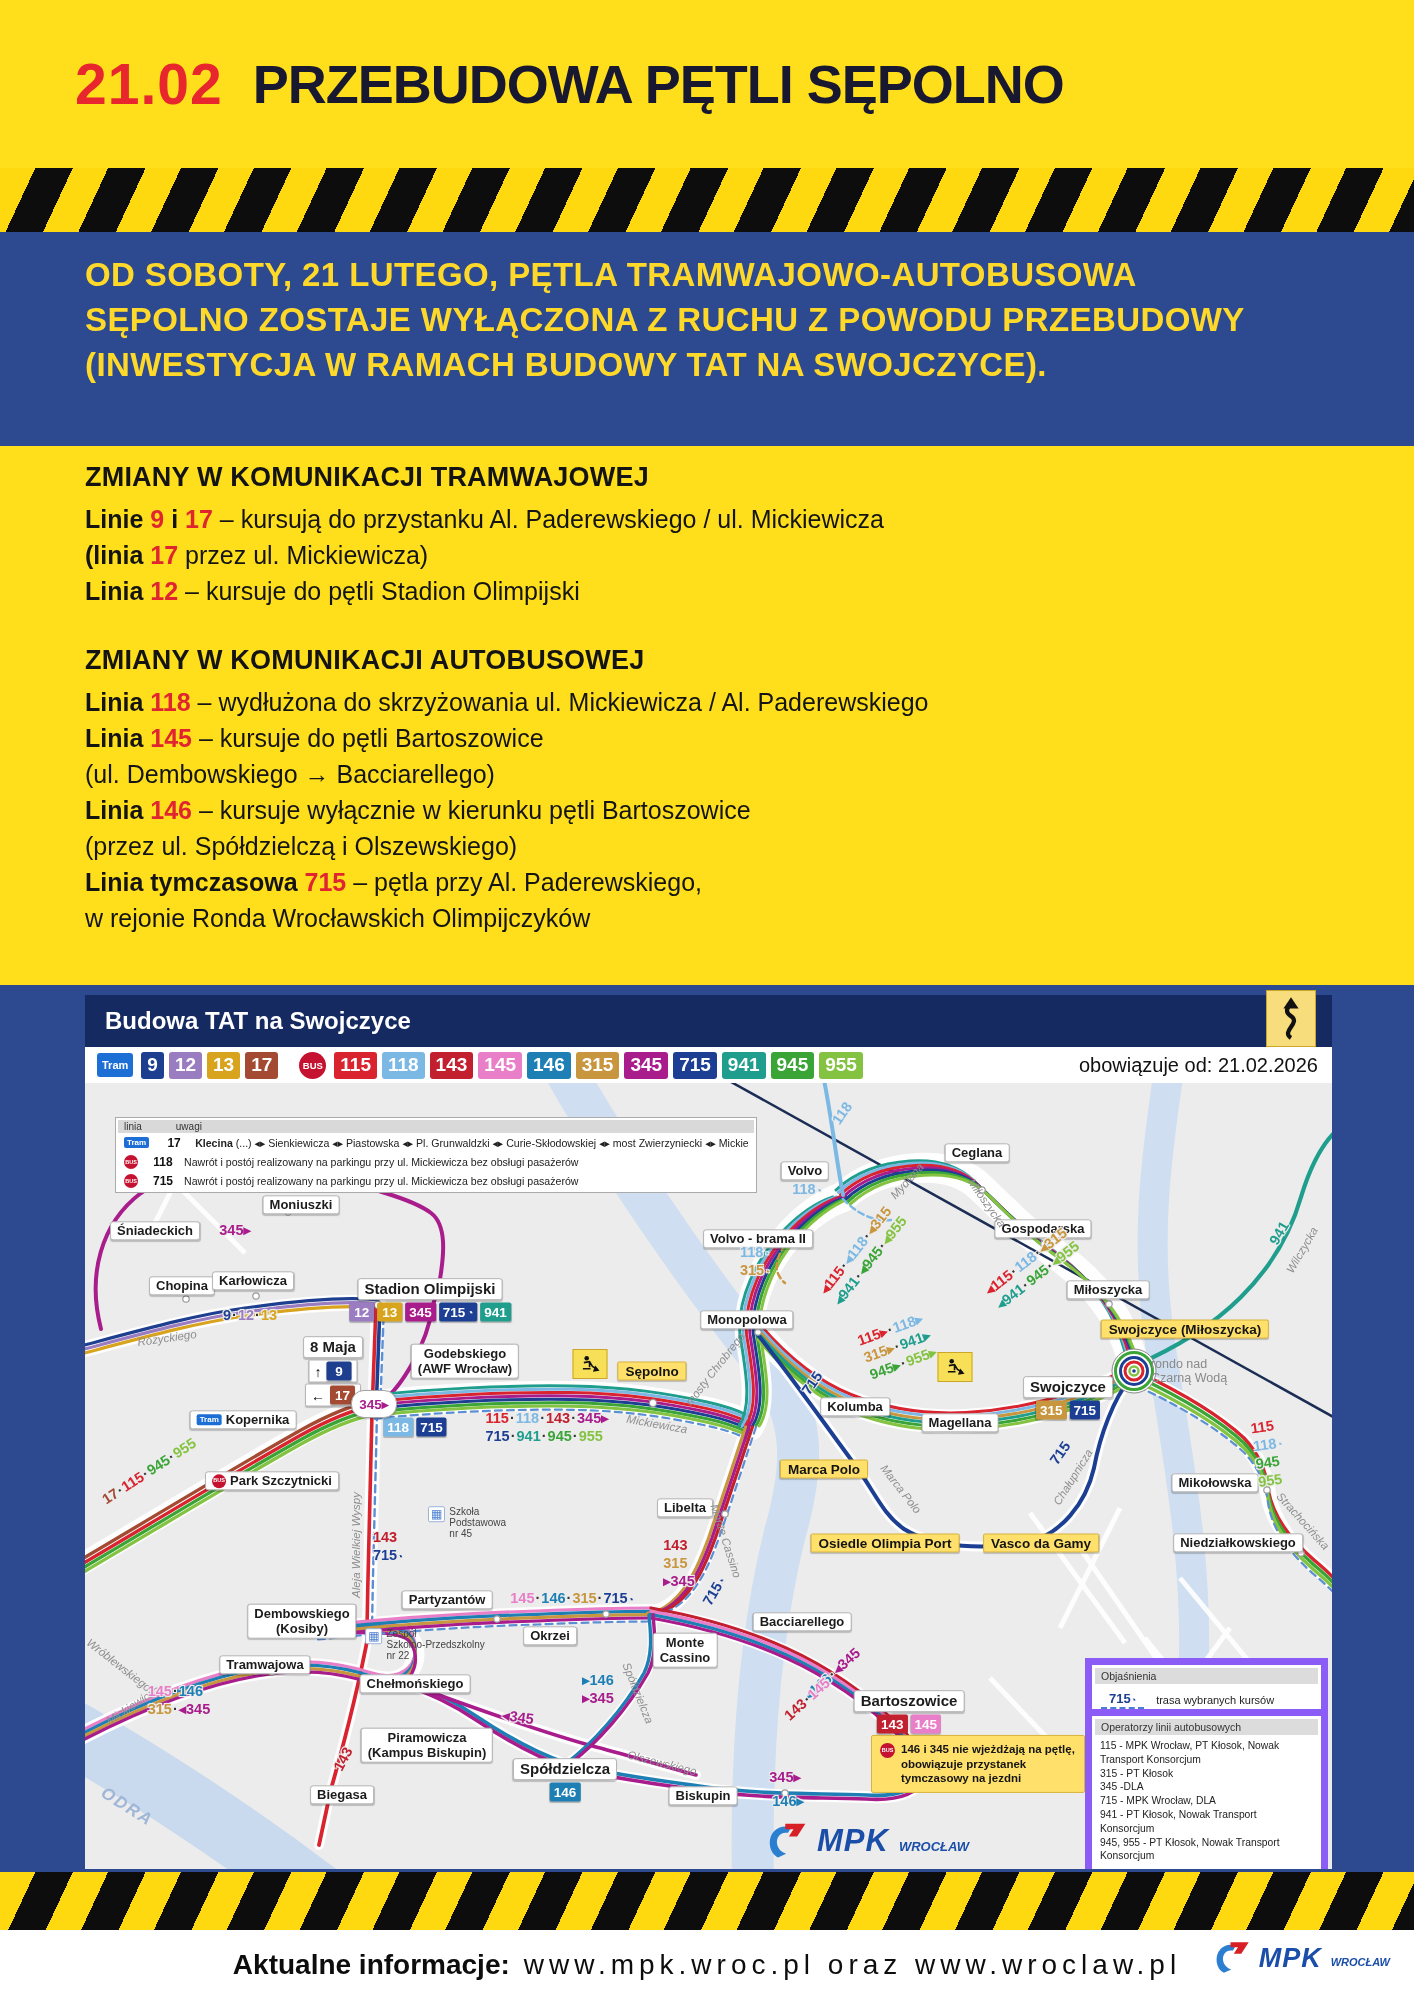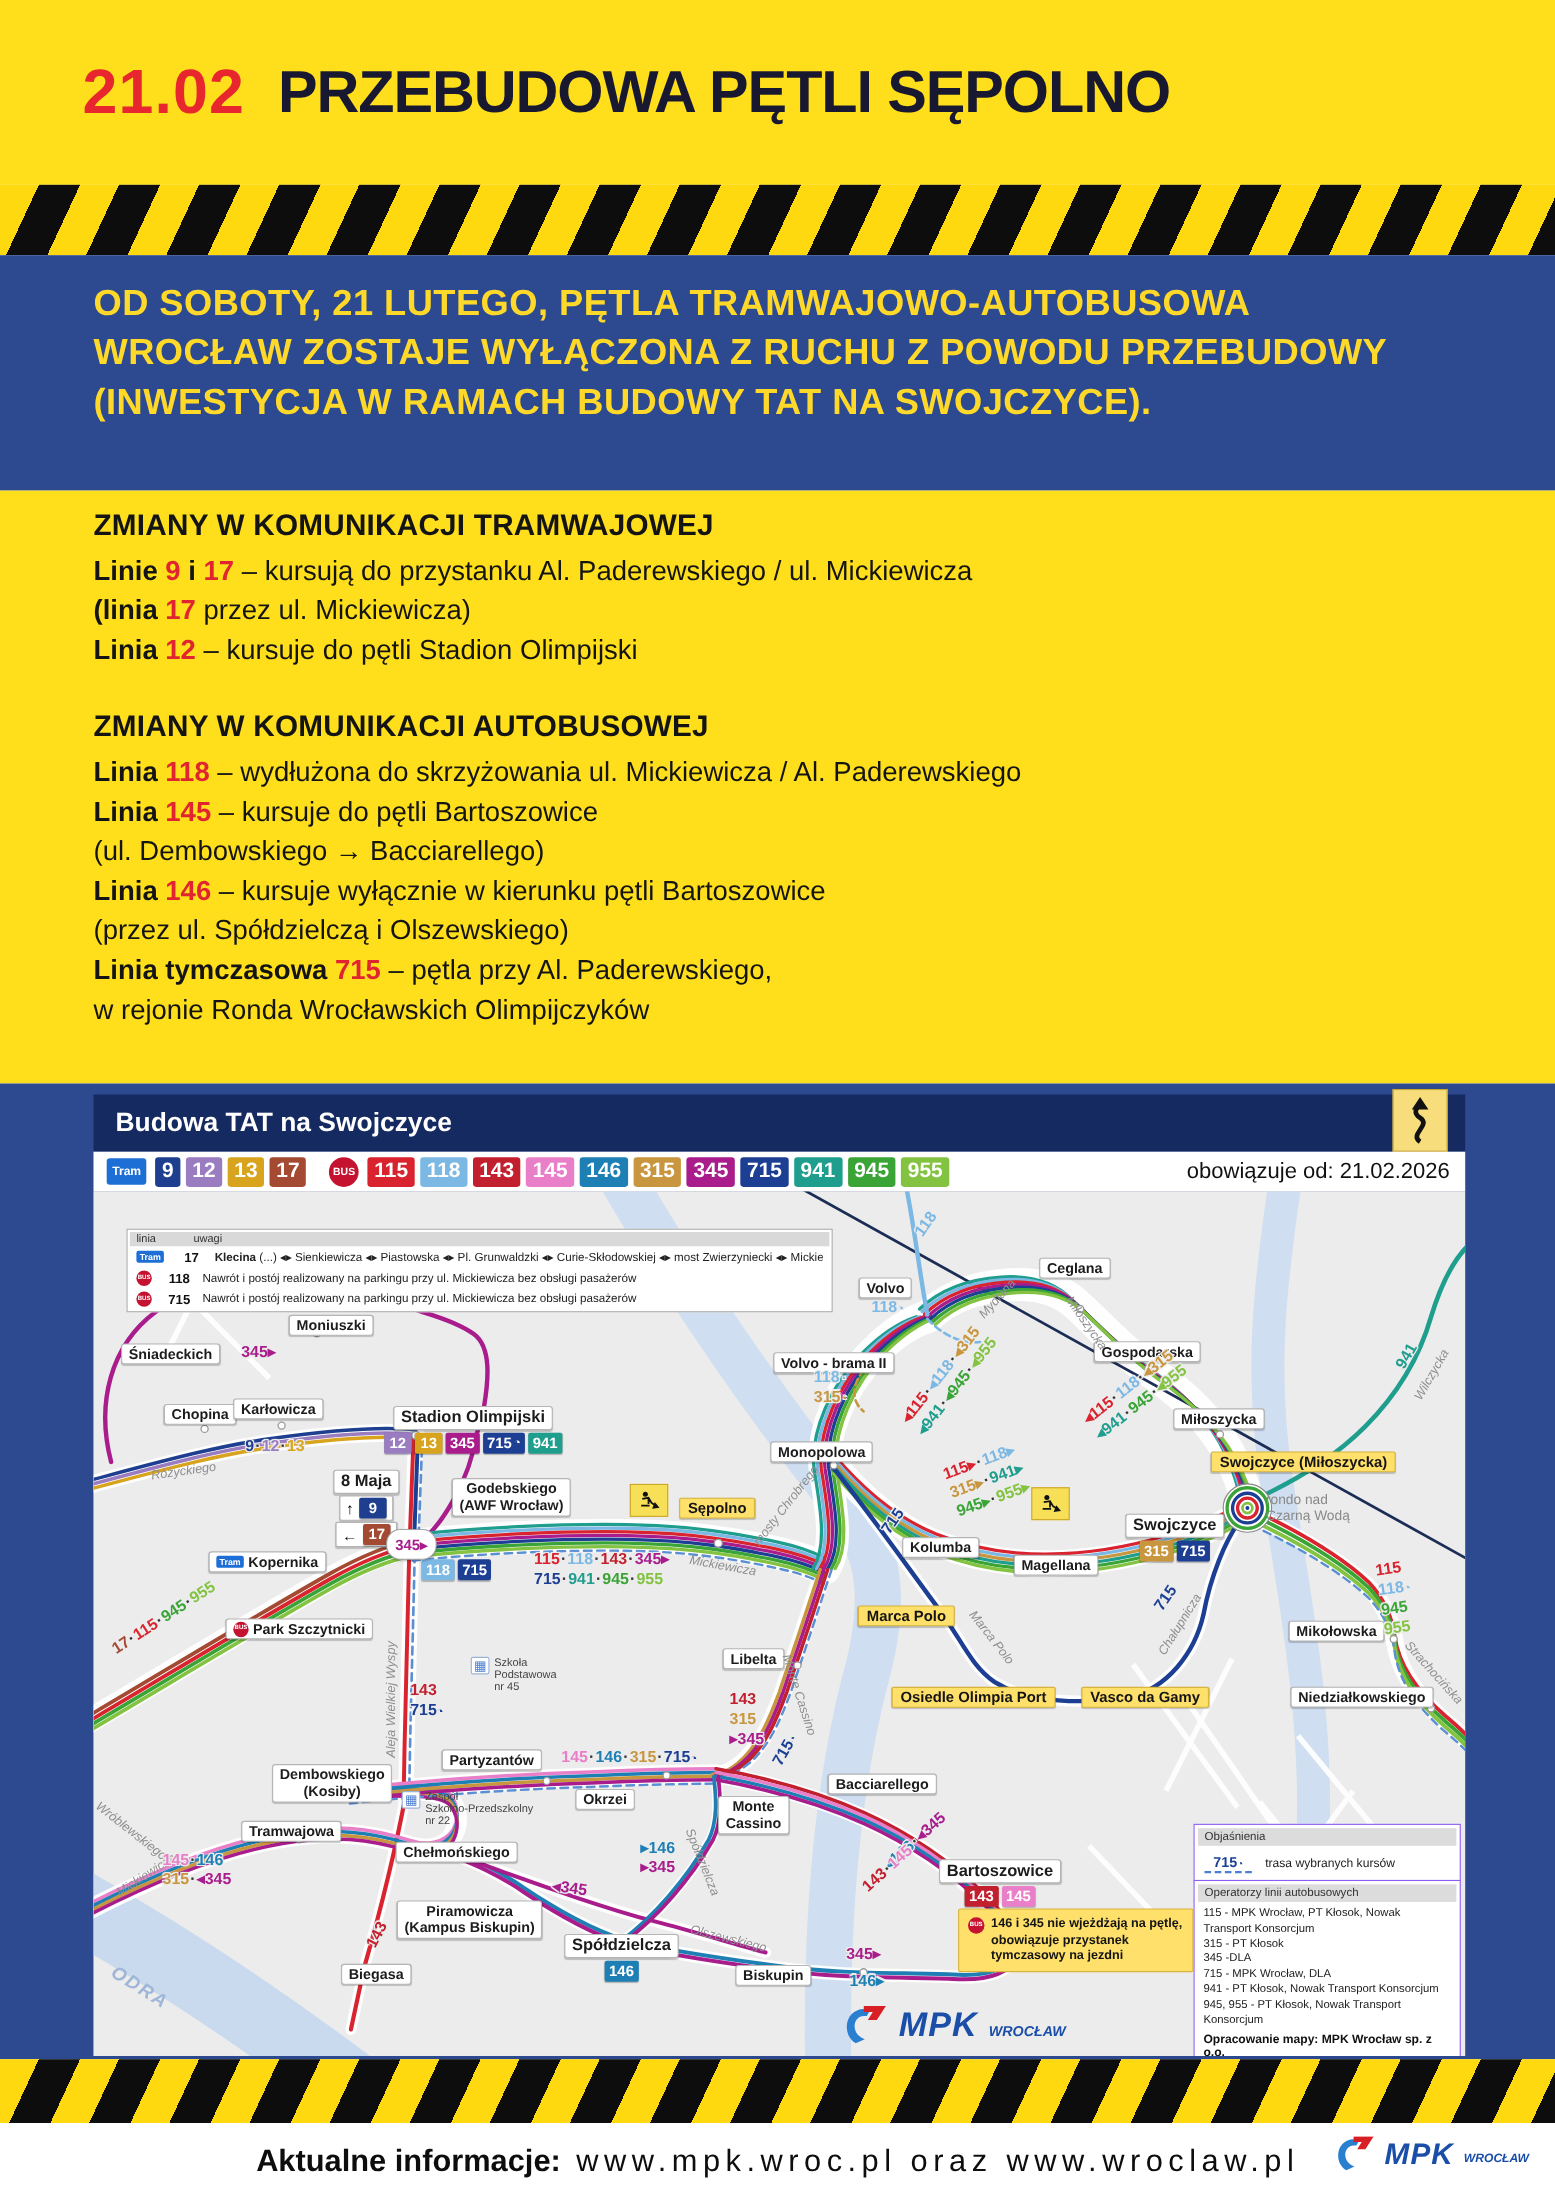--- a/index.html
+++ b/index.html
@@ -56,21 +56,21 @@
   .note{width:196px;background:#ffe06a;border:1px solid #d8b43c;padding:6px 8px;font-size:11.5px;font-weight:700;line-height:1.28;display:flex;gap:6px;border-radius:2px;color:#141414;text-align:left}
   .note .bus-dot{flex:0 0 auto;width:15px;height:15px;border-radius:50%;background:#c41230;color:#fff;font-size:5.5px;font-weight:800;display:inline-flex;align-items:center;justify-content:center;margin-top:1px}
   .mini-tram{background:#1d6fd6;color:#fff;font-size:8px;font-weight:700;padding:1px 3px;border-radius:2px;margin-right:4px}
   .mini-bus{display:inline-flex;width:14px;height:14px;border-radius:50%;background:#c41230;color:#fff;font-size:5.5px;font-weight:800;align-items:center;justify-content:center;margin-right:4px}
   
   .leg-table{position:absolute;left:30px;top:34px;width:642px;background:#fff;border:1px solid #aaa;box-sizing:border-box;padding:2px}
   .leg-head{display:flex;background:#d9d9d9;color:#333;padding:1px 6px;font-size:10px;gap:34px}
   .leg-row{display:flex;align-items:center;gap:8px;padding:2.5px 6px}
   .leg-line{font-weight:800;width:26px;text-align:center;font-size:12px;color:#111}
   .leg-notes{flex:1;font-size:10.6px;color:#222;white-space:nowrap;overflow:hidden}
-  .lg-box{position:absolute;background:#fff;border:1px solid #8b5cf6;color:#222;box-sizing:border-box;padding:3px}
+  .lg-box{position:absolute;background:#fff;border:7px solid #8b5cf6;color:#222;box-sizing:border-box;padding:3px}
   .lg-explain{left:1000px;top:575px;width:243px}
   .lg-ops{left:1000px;top:626px;width:243px}
   .lg-title{background:#dcdcdc;padding:2px 6px;font-size:10.5px;color:#333}
   .lg-item{display:flex;gap:12px;padding:7px 6px 5px;align-items:center;font-size:11px}
   .dash-sample{color:#1c3f94;font-weight:800;font-size:13px;border-bottom:2px dashed #4d7fd0;padding:0 8px 1px}
   .ops-line{font-size:10.3px;line-height:13.8px;padding:0 5px;color:#222}
   .ops-line:first-of-type{padding-top:4px}
   .ops-credit{font-weight:800;font-size:11px;padding:5px 5px 2px;color:#111}
   .map-logo{position:absolute;left:682px;top:740px;display:flex;align-items:center;gap:8px}
   .logo-mpk{font-size:31px;font-weight:800;font-style:italic;color:#1b4ea8;letter-spacing:1px}
@@ -87,21 +87,21 @@
 <body>
 
 <div class="header">
   <span class="date">21.02</span>
   <span class="title">PRZEBUDOWA PĘTLI SĘPOLNO</span>
 </div>
 <div class="stripe"></div>
 
 <div class="notice">
   <div class="line">OD SOBOTY, 21 LUTEGO, PĘTLA TRAMWAJOWO-AUTOBUSOWA</div>
-  <div class="line">WROCŁAW ZOSTAJE WYŁĄCZONA Z RUCHU Z POWODU PRZEBUDOWY</div>
+  <div class="line">SĘPOLNO ZOSTAJE WYŁĄCZONA Z RUCHU Z POWODU PRZEBUDOWY</div>
   <div class="line">(INWESTYCJA W RAMACH BUDOWY TAT NA SWOJCZYCE).</div>
 </div>
 
 <div class="changes">
   <h2>ZMIANY W KOMUNIKACJI TRAMWAJOWEJ</h2>
   <div>
       <div class="cline"><span class="seg-b">Linie </span><span class="seg-r">9</span><span class="seg-b"> i </span><span class="seg-r">17</span><span> – kursują do przystanku Al. Paderewskiego / ul. Mickiewicza</span></div>
       <div class="cline"><span class="seg-b">(linia </span><span class="seg-r">17</span><span> przez ul. Mickiewicza)</span></div>
       <div class="cline"><span class="seg-b">Linia </span><span class="seg-r">12</span><span> – kursuje do pętli Stadion Olimpijski</span></div>
     </div>

